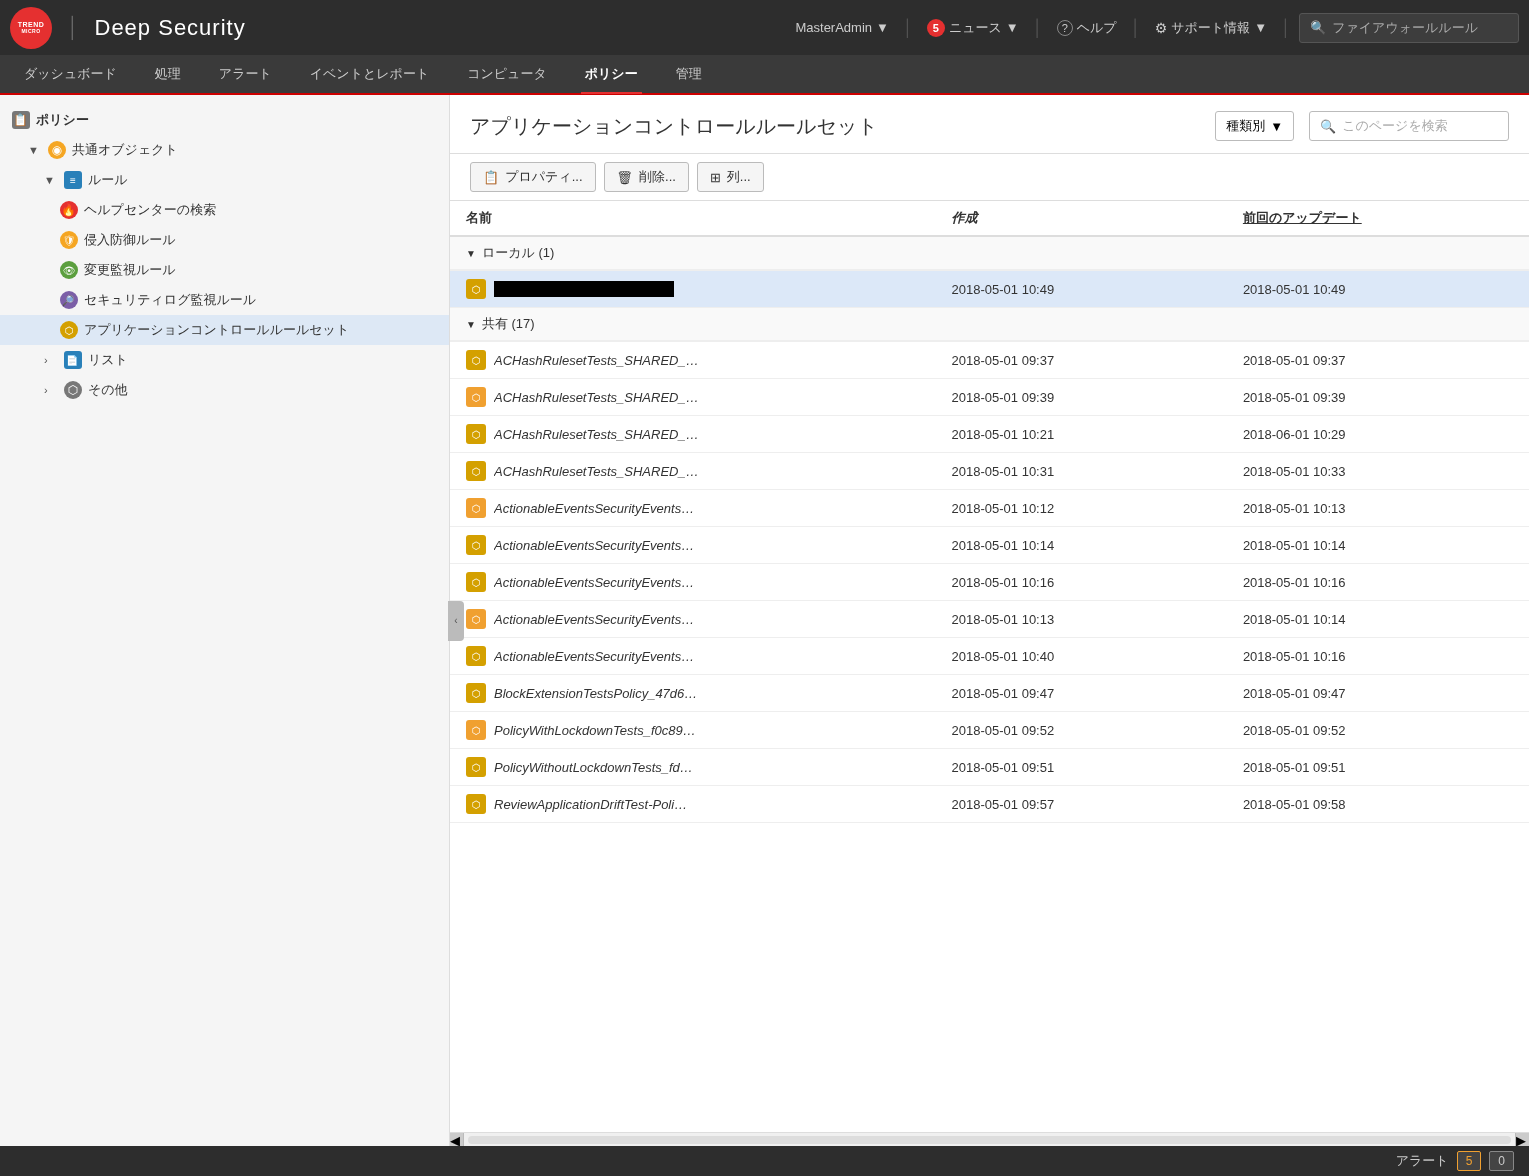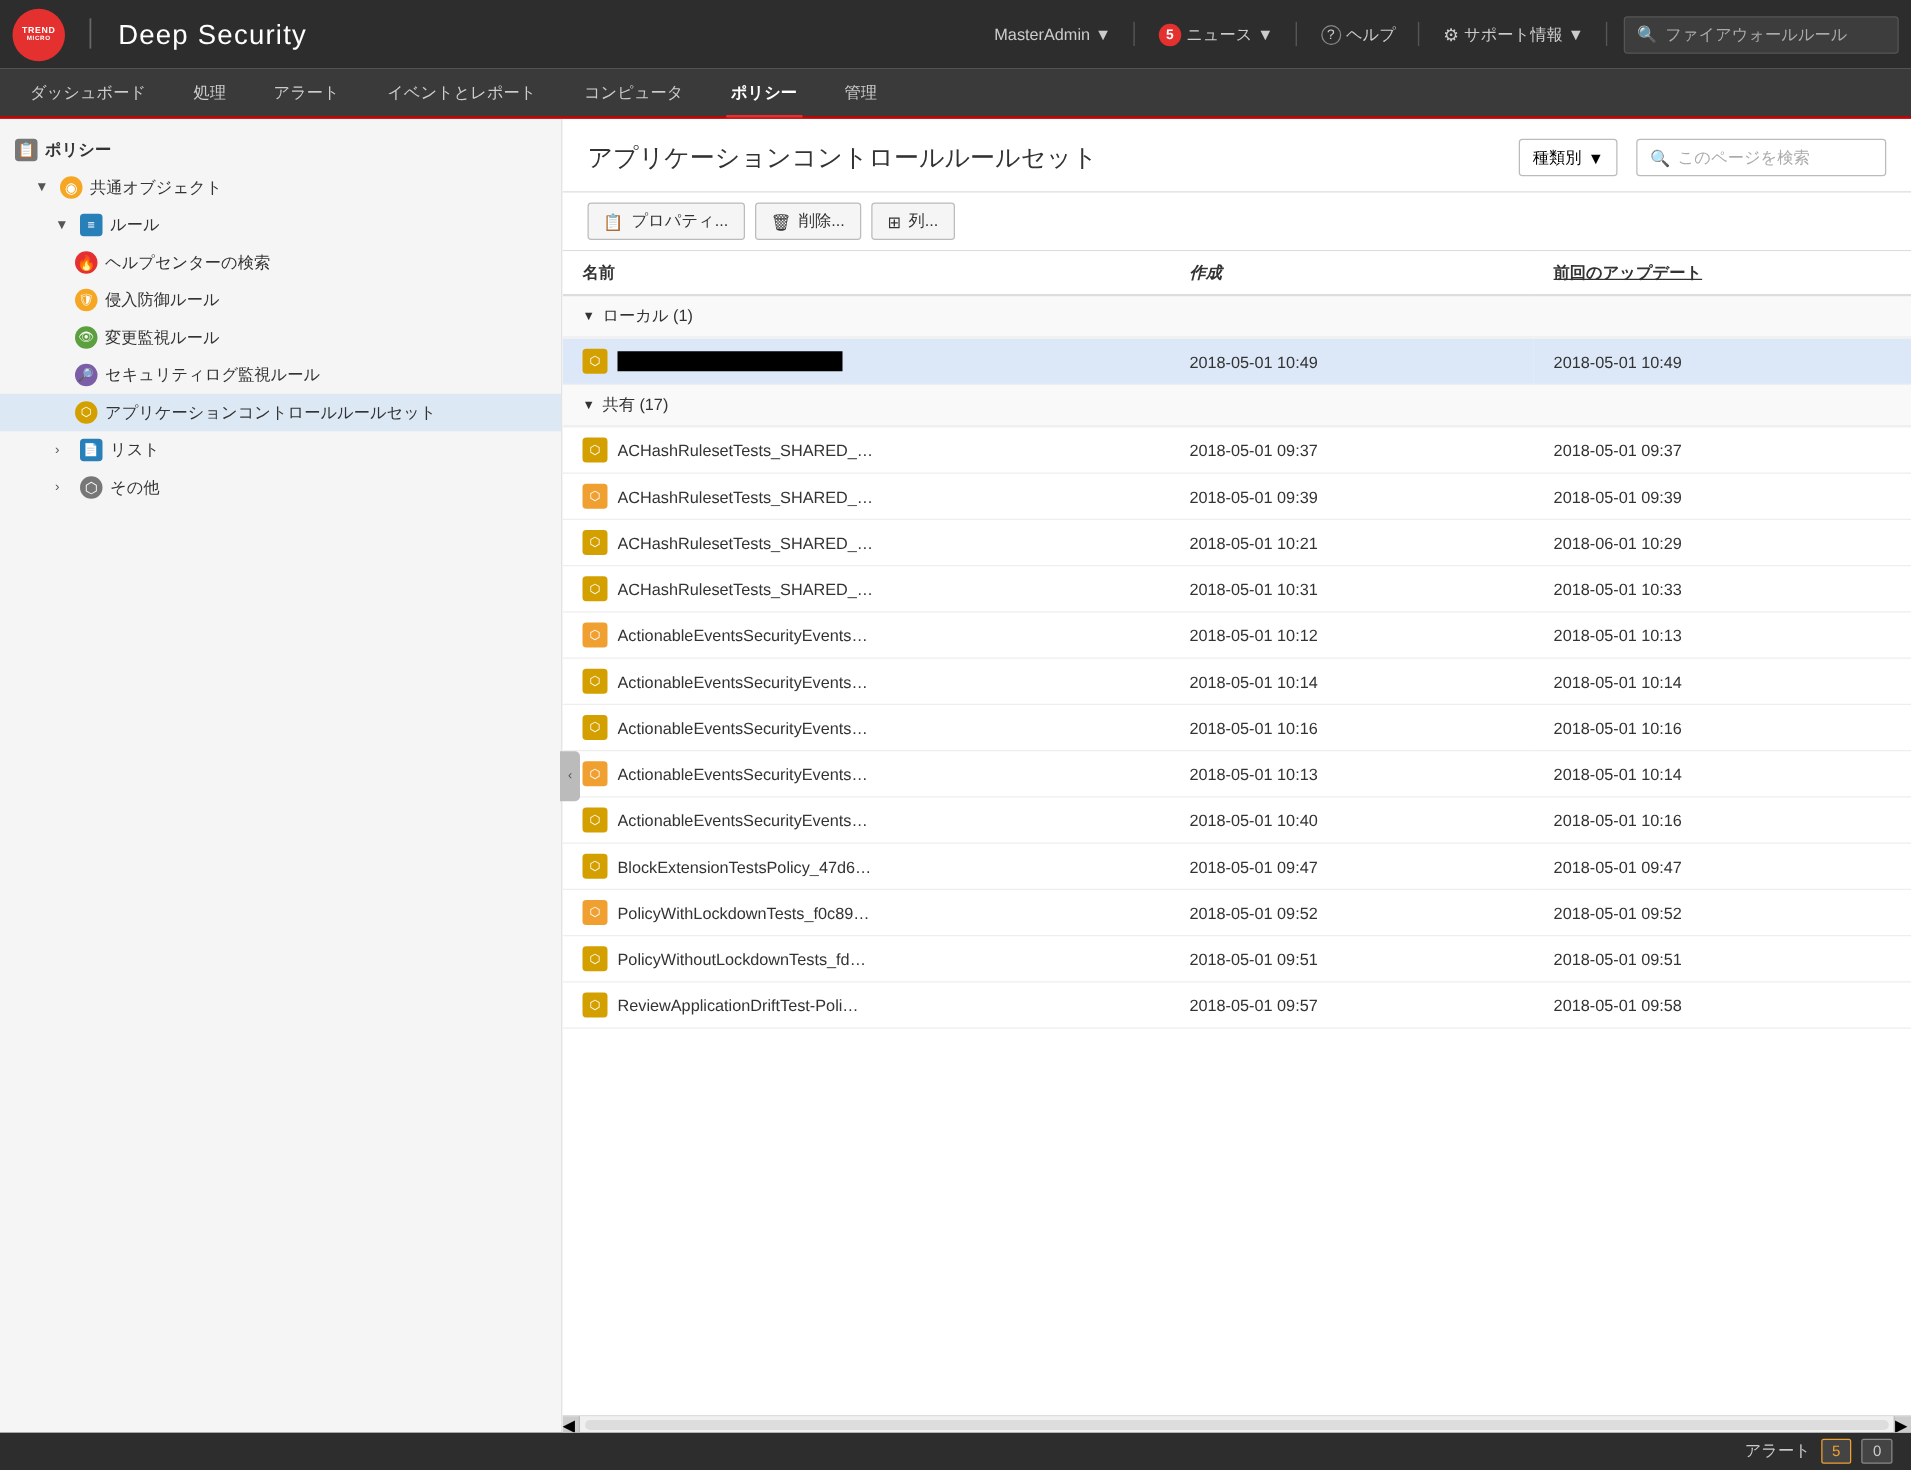--- a/index.html
+++ b/index.html
@@ -298,20 +298,21 @@
       display: flex;
       align-items: center;
       gap: 8px;
     }
     .name-text {
       color: #333;
       max-width: 280px;
       overflow: hidden;
       text-overflow: ellipsis;
       white-space: nowrap;
+      font-style: italic;
     }
     .redacted {
       background: #000;
       display: inline-block;
       width: 180px;
       height: 16px;
       vertical-align: middle;
     }
 
     

